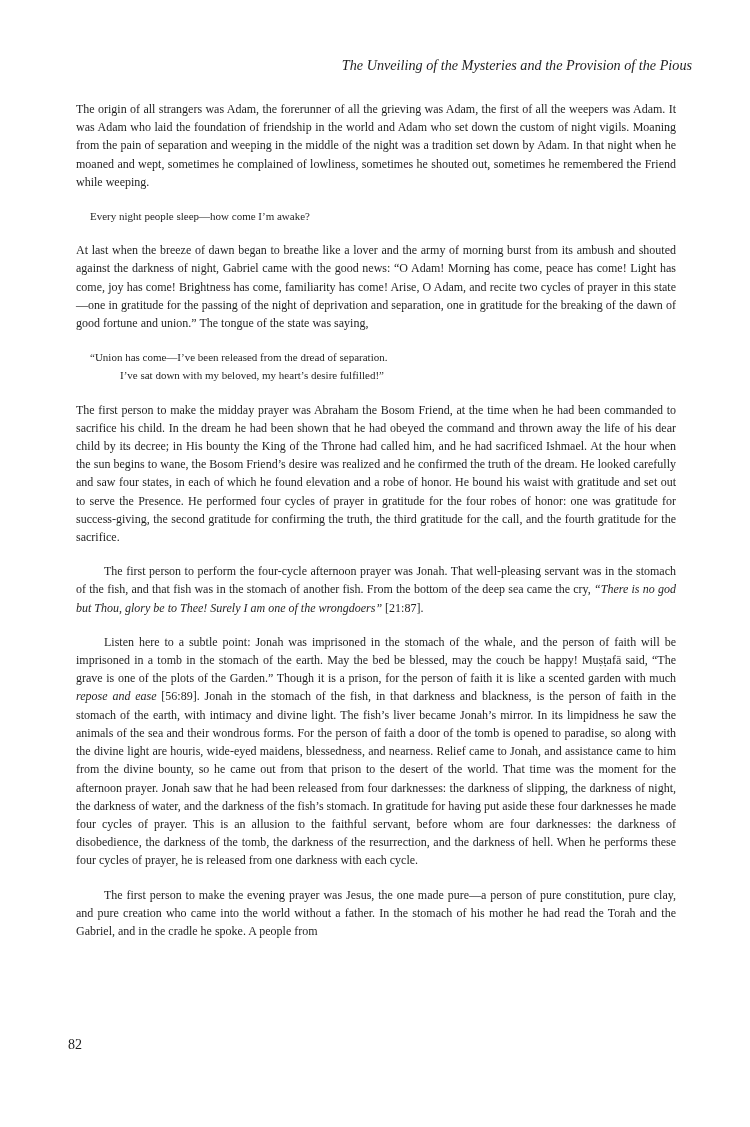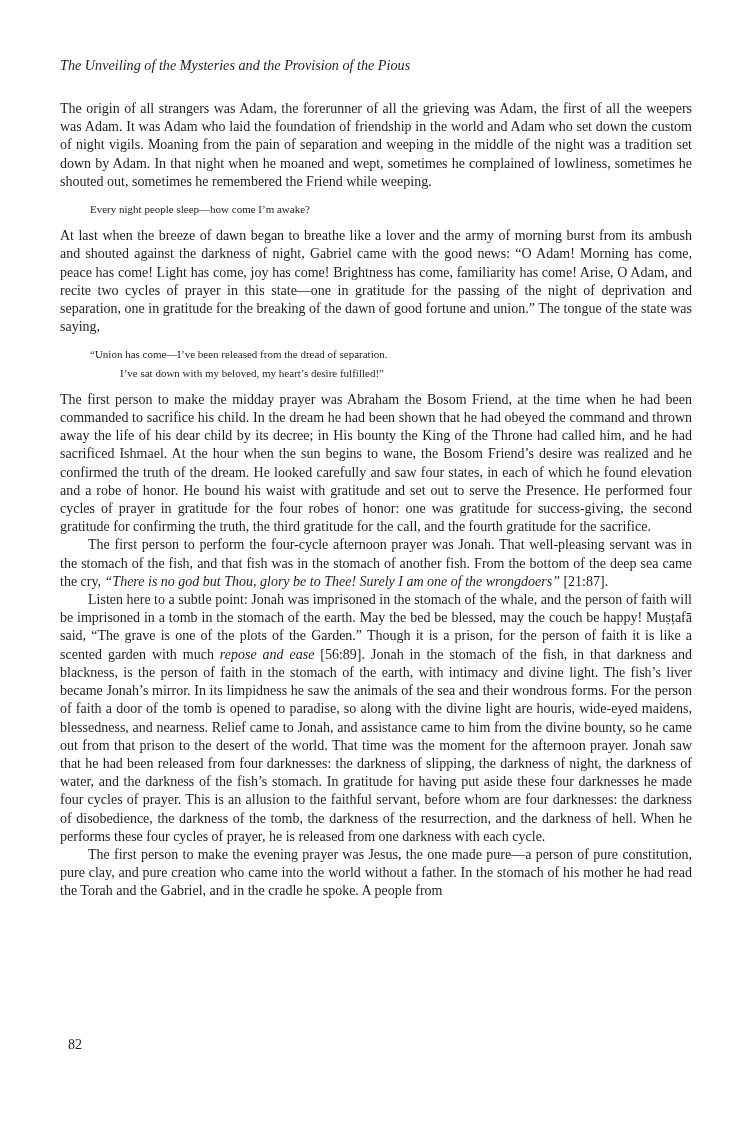--- a/index.html
+++ b/index.html
@@ -20,25 +20,25 @@
     position: absolute;
     left: 60px;
     top: 56px;
     width: 632px;
   }
   .running-header {
     font-style: italic;
     font-size: 14.2px;
     line-height: 18px;
     margin: 0 0 26px 0;
-    text-align: left;
+    text-align: right;
   }
   .para {
-    margin: 0;
-    font-size: 14px;
+    margin: 16px;
+    font-size: 12px;
     line-height: 18.2px;
     text-align: justify;
     text-indent: 0;
   }
   .para.indent {
     text-indent: 28px;
   }
   .verse {
     margin: 9px 0 9px 0;
     padding-left: 30px;

